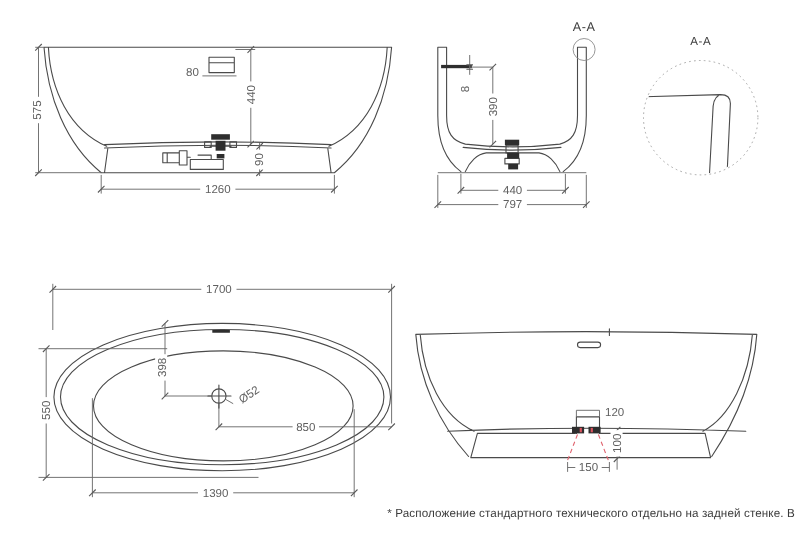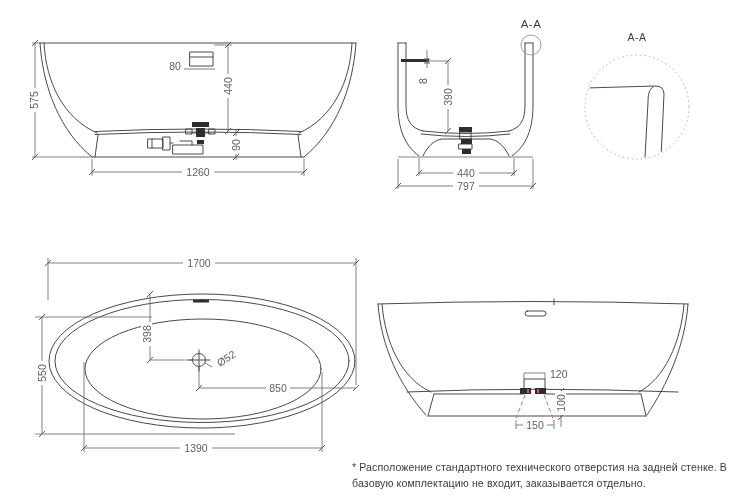--- a/index.html
+++ b/index.html
@@ -208,16 +208,15 @@
       <text class="d" text-anchor="middle" y="3.5">150</text>
     </g>
     <g transform="translate(561,403) rotate(-90)">
       <rect class="lbg" x="-12" y="-6" width="24" height="11"></rect>
       <text class="d" text-anchor="middle" y="3.5">100</text>
     </g>
   </g>
 </svg>
 
 <div class="footnote">
-  <span>* Расположение стандартного технического отверстия на задней стенке. В</span><br>
-  <span>базовую комплектацию не входит, заказывается отдельно.</span>
+  <span>* Расположение стандартного технического отдельно на задней стенке. В</span><br>
 </div>
 </div>
 
 </body></html>

